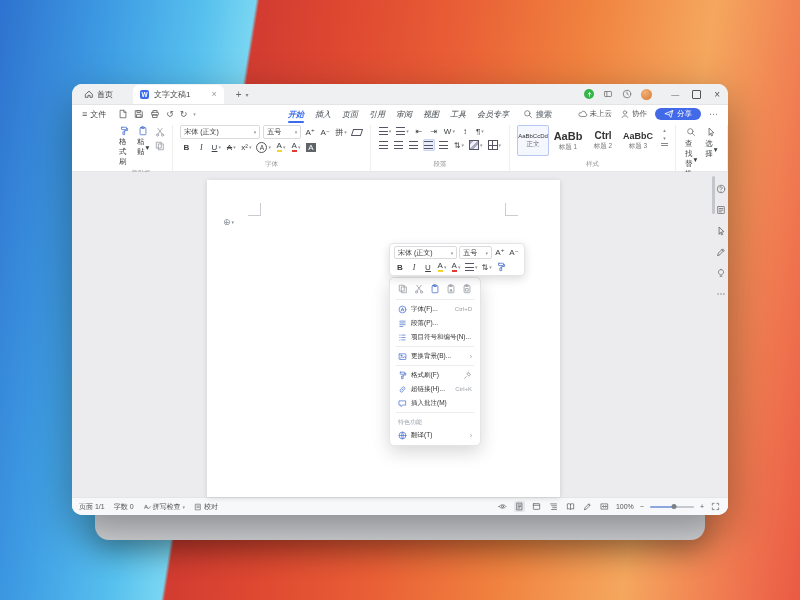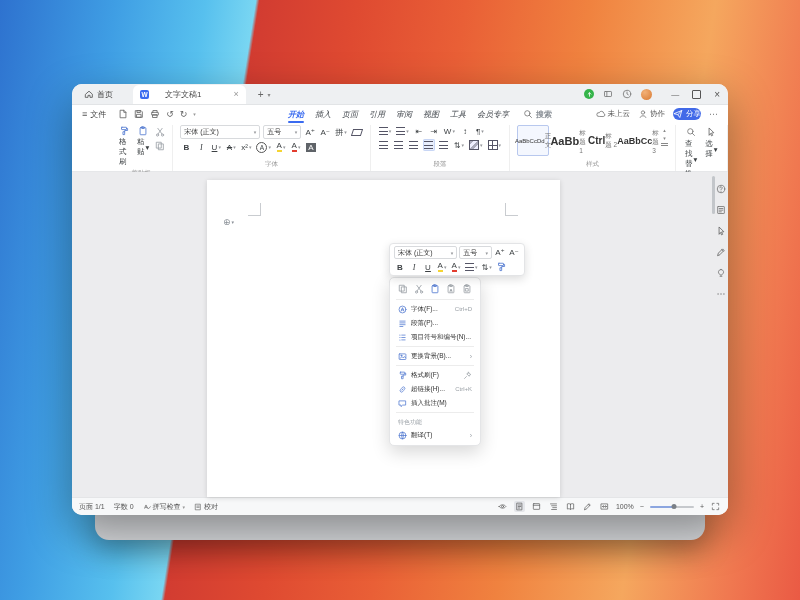--- a/index.html
+++ b/index.html
@@ -11,21 +11,21 @@
     #f5a75e 80%, #f07850 92%, #ea5a44 100%);}
   .ghost{position:absolute;left:95px;top:502px;width:610px;height:38px;
     background:#d9dbde;border-radius:14px;box-shadow:0 12px 28px rgba(0,0,0,.3);}
   .window{position:absolute;left:72px;top:84px;width:656px;height:431px;
     background:#fff;border-radius:10px;box-shadow:0 16px 44px rgba(0,0,0,.38);
     display:flex;flex-direction:column;overflow:hidden;}
   
   .tabbar{height:20px;background:#eef0f2;display:flex;align-items:center;
     padding:0 8px 0 6px;border-bottom:1px solid #e2e4e6;flex:0 0 auto;font-size:8px;color:#444;}
   .home{display:flex;align-items:center;gap:3px;padding:0 6px;}
-  .doctab{display:flex;align-items:center;gap:16px;background:#fff;height:19px;
+  .doctab{display:flex;align-items:center;gap:5px;background:#fff;height:19px;
     margin-left:14px;padding:0 7px;border-radius:6px 6px 0 0;}
   .wbadge{width:9px;height:9px;border-radius:2px;background:#3a6bf0;color:#fff;
     font-size:6.5px;font-weight:bold;display:flex;align-items:center;justify-content:center;}
   .tabclose{color:#999;margin-left:16px;font-size:9px;}
   .newtab{margin-left:12px;color:#666;font-size:10px;}
   .tb-caret{margin-left:4px;color:#888;font-size:6px;}
   .tb-right{margin-left:auto;display:flex;align-items:center;gap:9px;}
   .updot{width:10px;height:10px;border-radius:50%;background:#35b44a;display:flex;
     align-items:center;justify-content:center;}
   .updot svg{width:7px;height:7px;}
@@ -45,21 +45,21 @@
   .qi.tinyc{font-size:5px;color:#999;}
   .rtabs{display:flex;align-items:center;gap:11px;margin-left:92px;height:100%;}
   .rtab{height:100%;display:flex;align-items:center;position:relative;color:#454a50;font-style:italic;}
   .rtab.on{color:#3a6bf0;font-weight:bold;}
   .rtab.on::after{content:"";position:absolute;left:0;right:0;bottom:0;height:2px;
     background:#3a6bf0;border-radius:1px;}
   .msearch{display:flex;align-items:center;gap:3px;margin-left:14px;color:#8a9097;font-weight:bold;}
   .mb-right{margin-left:auto;display:flex;align-items:center;gap:8px;color:#555;font-size:7.5px;}
   .mr-item{display:flex;align-items:center;gap:2px;}
   .sharepill{display:flex;align-items:center;gap:3px;background:#4169e8;color:#fff;
-    border-radius:8px;height:12px;padding:0 0;}
+    border-radius:8px;height:12px;padding:0 9px;}
   .moredots{color:#888;font-size:9px;}
   
   .ribbon{height:46px;display:flex;align-items:stretch;padding:2px 6px 0 38px;
     border-bottom:1px solid #e6e7e9;flex:0 0 auto;background:#fff;}
   .grp{display:flex;flex-direction:column;align-items:center;padding:0 7px;}
   .grp + .grp{border-left:1px solid #efefef;}
   .grp-label{font-size:6.5px;color:#999;margin-top:auto;padding:1px 0 2px;}
   .grp-body{display:flex;gap:4px;align-items:flex-start;}
   .bigbtn{display:flex;flex-direction:column;align-items:center;gap:1px;
     font-size:7.5px;color:#3c4043;padding:1px 2px;}
@@ -84,21 +84,21 @@
     font-size:6.5px;line-height:9px;text-align:center;}
   .mb.eraser .g{width:8px;height:5px;border:1px solid #556;transform:skewX(-18deg);}
   .mb.ic-bullets .g,.mb.ic-numbers .g,.mb.ic-lines .g{width:9px;height:8px;
     background:repeating-linear-gradient(to bottom,#556 0 1px,transparent 1px 3.5px);}
   .mb.ic-shading .g{width:8px;height:8px;border:1px solid #556;
     background:linear-gradient(135deg,#aab 25%,#eef 25% 50%,#aab 50% 75%,#eef 75%);}
   .mb.ic-border .g{width:8px;height:8px;border:1px solid #556;
     background:linear-gradient(#556 0 0) center/100% 1px no-repeat,
                linear-gradient(#556 0 0) center/1px 100% no-repeat;}
   .chips{display:flex;gap:3px;align-items:stretch;}
-  .chip{width:30px;height:29px;display:flex;flex-direction:row;align-items:center;
+  .chip{width:30px;height:29px;display:flex;flex-direction:column;align-items:center;
     justify-content:center;border:1px solid transparent;border-radius:2px;color:#333;}
   .chip.on{border-color:#b8c8ee;background:#f4f7fe;}
   .chip .clabel{font-size:6.5px;color:#777;margin-top:1px;}
   .chip.c0 .sample{font-size:6px;}
   .chip.c1 .sample{font-size:11px;font-weight:bold;}
   .chip.c2 .sample{font-size:10px;font-weight:bold;}
   .chip.c3 .sample{font-size:9px;font-weight:bold;}
   .galscroll{display:flex;flex-direction:column;gap:2px;align-items:center;
     padding:2px 0 0 3px;color:#888;font-size:5px;}
   .galscroll .bars{width:7px;height:5px;
@@ -517,21 +517,21 @@
             </span>
             <span class="chip c1">
               <span class="sample">AaBb</span>
               <span class="clabel">标题 1</span>
             </span>
             <span class="chip c2">
               <span class="sample">Ctrl</span>
               <span class="clabel">标题 2</span>
             </span>
             <span class="chip c3">
-              <span class="sample">AaBbCc</span>
+              <span class="sample">AaBbC</span>
               <span class="clabel">标题 3</span>
             </span>
           </div>
         <div class="galscroll">
           <span>▴</span>
           <span>▾</span>
           <span class="bars"></span>
         </div>
       </div>
       <div class="grp-label">样式</div>

